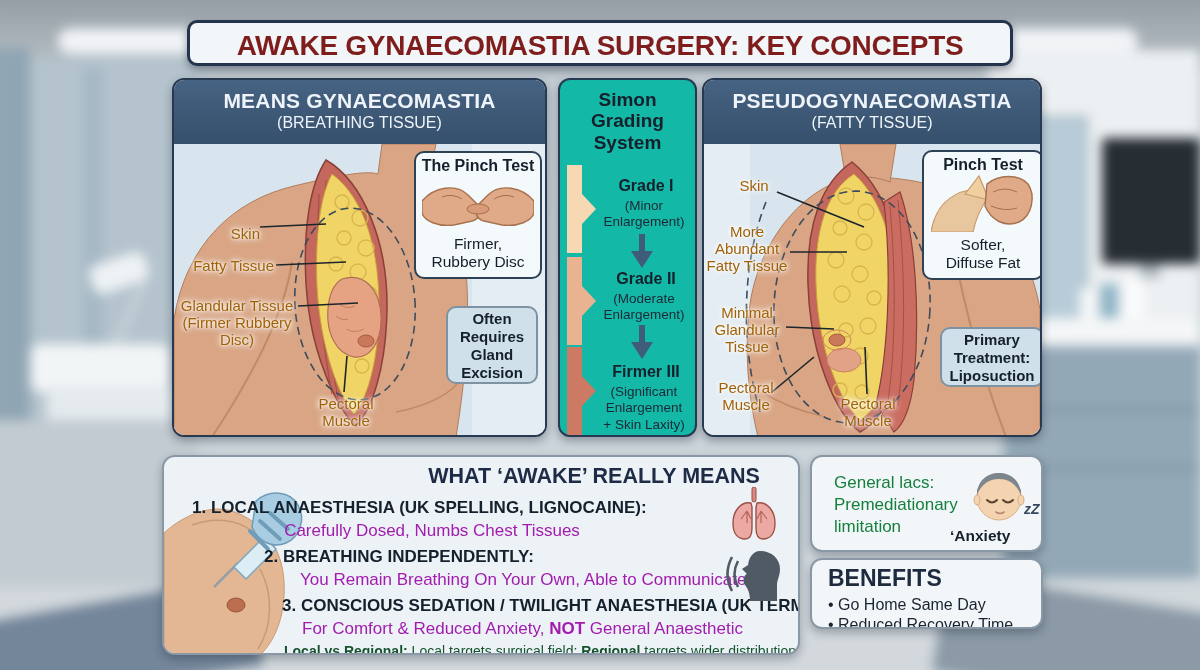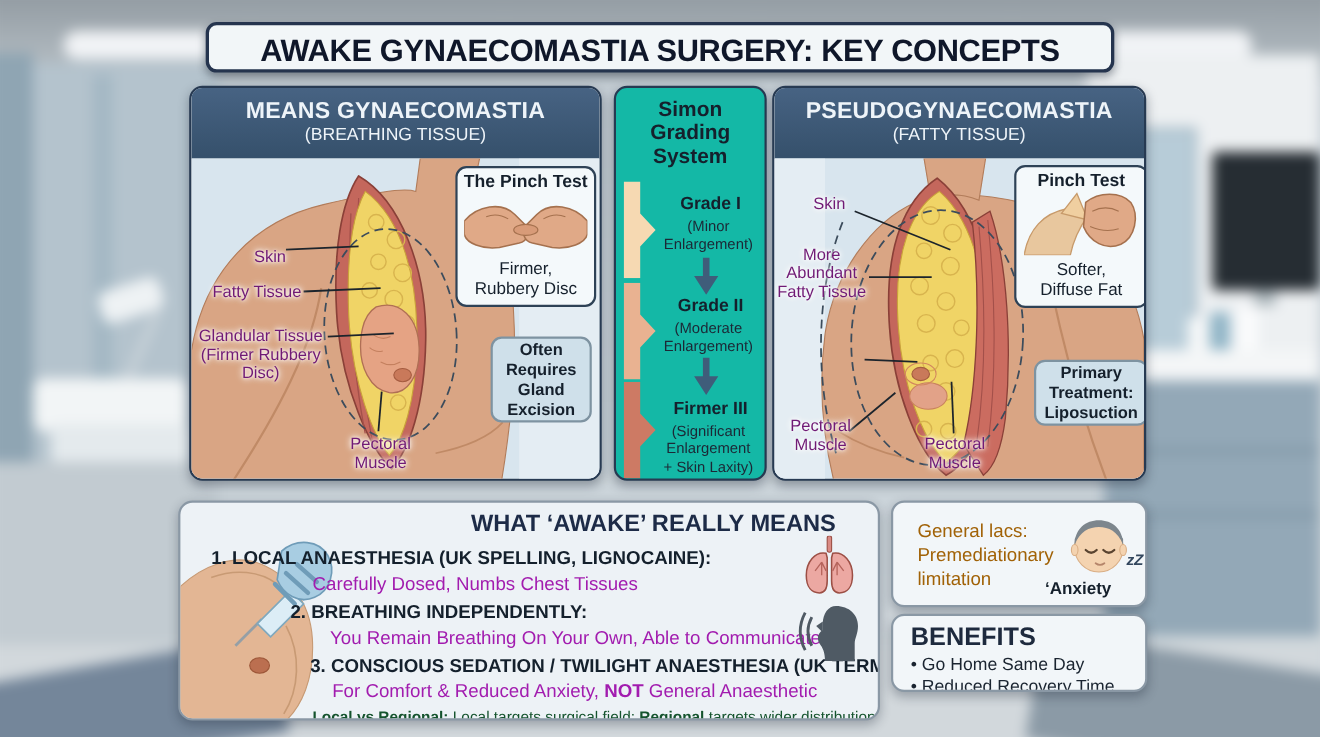--- a/index.html
+++ b/index.html
@@ -35,48 +35,48 @@
   .b-cornL{left:-60px;top:616px;width:330px;height:90px;background:#74869a;transform:rotate(-10deg);}
   .b-cornR{left:950px;top:610px;width:330px;height:100px;background:#8b9aa6;transform:rotate(9deg);}
 
   
   .fg{position:absolute;}
   .pre{white-space:pre-line;}
   .panel{position:absolute;border:2px solid #273a52;border-radius:12px;overflow:hidden;background:#e9f0f5;box-shadow:0 4px 10px rgba(20,30,45,.35);}
   .phead{position:absolute;left:0;top:0;width:100%;height:64px;background:linear-gradient(180deg,#476383,#35506b);color:#eef4f9;text-align:center;}
   .phead .t1{font-weight:bold;font-size:21px;margin-top:9px;letter-spacing:.2px;}
   .phead .t2{font-size:16px;margin-top:1px;}
-  .lbl{position:absolute;color:#701a75;font-size:15px;line-height:1.12;text-shadow:0 0 3px #fff,0 0 6px #fff,0 0 8px #fff;}
+  .lbl{position:absolute;color:#a16207;font-size:15px;line-height:1.12;text-shadow:0 0 3px #fff,0 0 6px #fff,0 0 8px #fff;}
   .minibox{position:absolute;background:#f4f9fb;border:2px solid #2e4256;border-radius:10px;text-align:center;overflow:hidden;}
   .minibox .mt{font-weight:bold;font-size:16px;color:#15202c;margin-top:4px;}
   .minibox .mc{font-size:15.5px;color:#15202c;line-height:1.15;}
   .noteblue{position:absolute;background:#cfe0ea;border:2px solid #7e93a1;border-radius:10px;text-align:center;font-weight:bold;color:#15202c;}
 
   
   .titlebox{left:187px;top:20px;width:826px;height:46px;background:#f2f6f8;border:3px solid #25344e;border-radius:10px;box-shadow:0 4px 8px rgba(20,30,45,.4);text-align:center;}
-  .titlebox span{display:inline-block;margin-top:7px;font-size:28px;font-weight:bold;color:#0f172a;letter-spacing:-.3px;}
+  .titlebox span{display:inline-block;margin-top:7px;font-size:28px;font-weight:bold;color:#7f1d1d;letter-spacing:-.3px;}
 
   
   .gradtitle{position:absolute;left:0;top:9px;width:100%;text-align:center;font-weight:bold;font-size:19px;line-height:1.12;color:#15202c;}
   .gname{position:absolute;left:36px;width:100px;text-align:center;font-weight:bold;font-size:16px;color:#15202c;}
   .gdet{position:absolute;left:32px;width:104px;text-align:center;font-size:13.5px;line-height:1.22;color:#1c2836;}
   .chev{position:absolute;left:7px;width:30px;height:88px;}
   .darr{position:absolute;left:70px;width:24px;height:34px;}
 
   
   .bpanel{left:162px;top:455px;width:638px;height:200px;background:#edf2f6;border:2px solid #8a98a5;border-radius:13px;overflow:hidden;box-shadow:0 4px 10px rgba(20,30,45,.3);}
   .bhead{position:absolute;left:200px;top:7px;width:460px;text-align:center;font-weight:bold;font-size:21.5px;color:#1d2b47;}
   .bt{position:absolute;font-weight:bold;font-size:17px;color:#14202c;white-space:nowrap;}
   .bs{position:absolute;font-size:17px;color:#a21caf;white-space:nowrap;}
   .bfoot{position:absolute;font-size:14px;color:#14532d;white-space:nowrap;}
 
   
   .wbox{background:#f2f6f9;border:2px solid #8a98a5;border-radius:12px;box-shadow:0 4px 10px rgba(20,30,45,.3);overflow:hidden;}
   .sedbox{left:810px;top:455px;width:233px;height:97px;}
-  .sedtext{position:absolute;left:22px;top:15px;font-size:17px;line-height:1.3;color:#a16207;}
+  .sedtext{position:absolute;left:22px;top:15px;font-size:17px;line-height:1.3;color:#15803d;}
   .sedcap{position:absolute;left:138px;top:70px;width:90px;font-weight:bold;font-size:15.5px;color:#15202c;}
   .zz{position:absolute;left:212px;top:44px;font-weight:bold;font-style:italic;font-size:14px;color:#33475e;}
   .benbox{left:810px;top:558px;width:233px;height:71px;}
   .bentitle{position:absolute;left:16px;top:5px;font-weight:bold;font-size:23px;color:#1e2a3e;}
   .benitem{position:absolute;left:16px;font-size:16px;color:#1a2430;white-space:nowrap;}
 </style>
 </head>
 <body>
 
 <div id="stage">
@@ -257,20 +257,23 @@
         <line x1="82" y1="183" x2="130" y2="185"></line>
         <line x1="68" y1="248" x2="110" y2="213"></line>
         <line x1="163" y1="250" x2="161" y2="203"></line>
       </g>
     </svg>
 
     <div class="lbl" style="left:28px;top:98px;width:44px;text-align:center;">Skin</div>
     <div class="lbl pre" style="left:2px;top:144px;width:82px;text-align:center;">More
 Abundant
 Fatty Tissue</div>
+    <div class="lbl pre" style="left:4px;top:225px;width:78px;text-align:center;">Minimal
+Glandular
+Tissue</div>
     <div class="lbl pre" style="left:8px;top:300px;width:68px;text-align:center;">Pectoral
 Muscle</div>
     <div class="lbl pre" style="left:118px;top:316px;width:92px;text-align:center;">Pectoral
 Muscle</div>
 
     <div class="minibox" style="left:218px;top:70px;width:122px;height:130px;">
       <div class="mt">Pinch Test</div>
       <svg width="104" height="58" viewBox="0 0 104 58">
         <path d="M0,58 C4,34 18,20 38,16 L58,22 C48,36 44,48 42,58 Z" fill="#e8c79e" stroke="#c79a6a" stroke-width="1.2"></path>
         <path d="M34,20 L48,2 L58,26 Z" fill="#f0cfa0" stroke="#c79a6a" stroke-width="1.2"></path>

